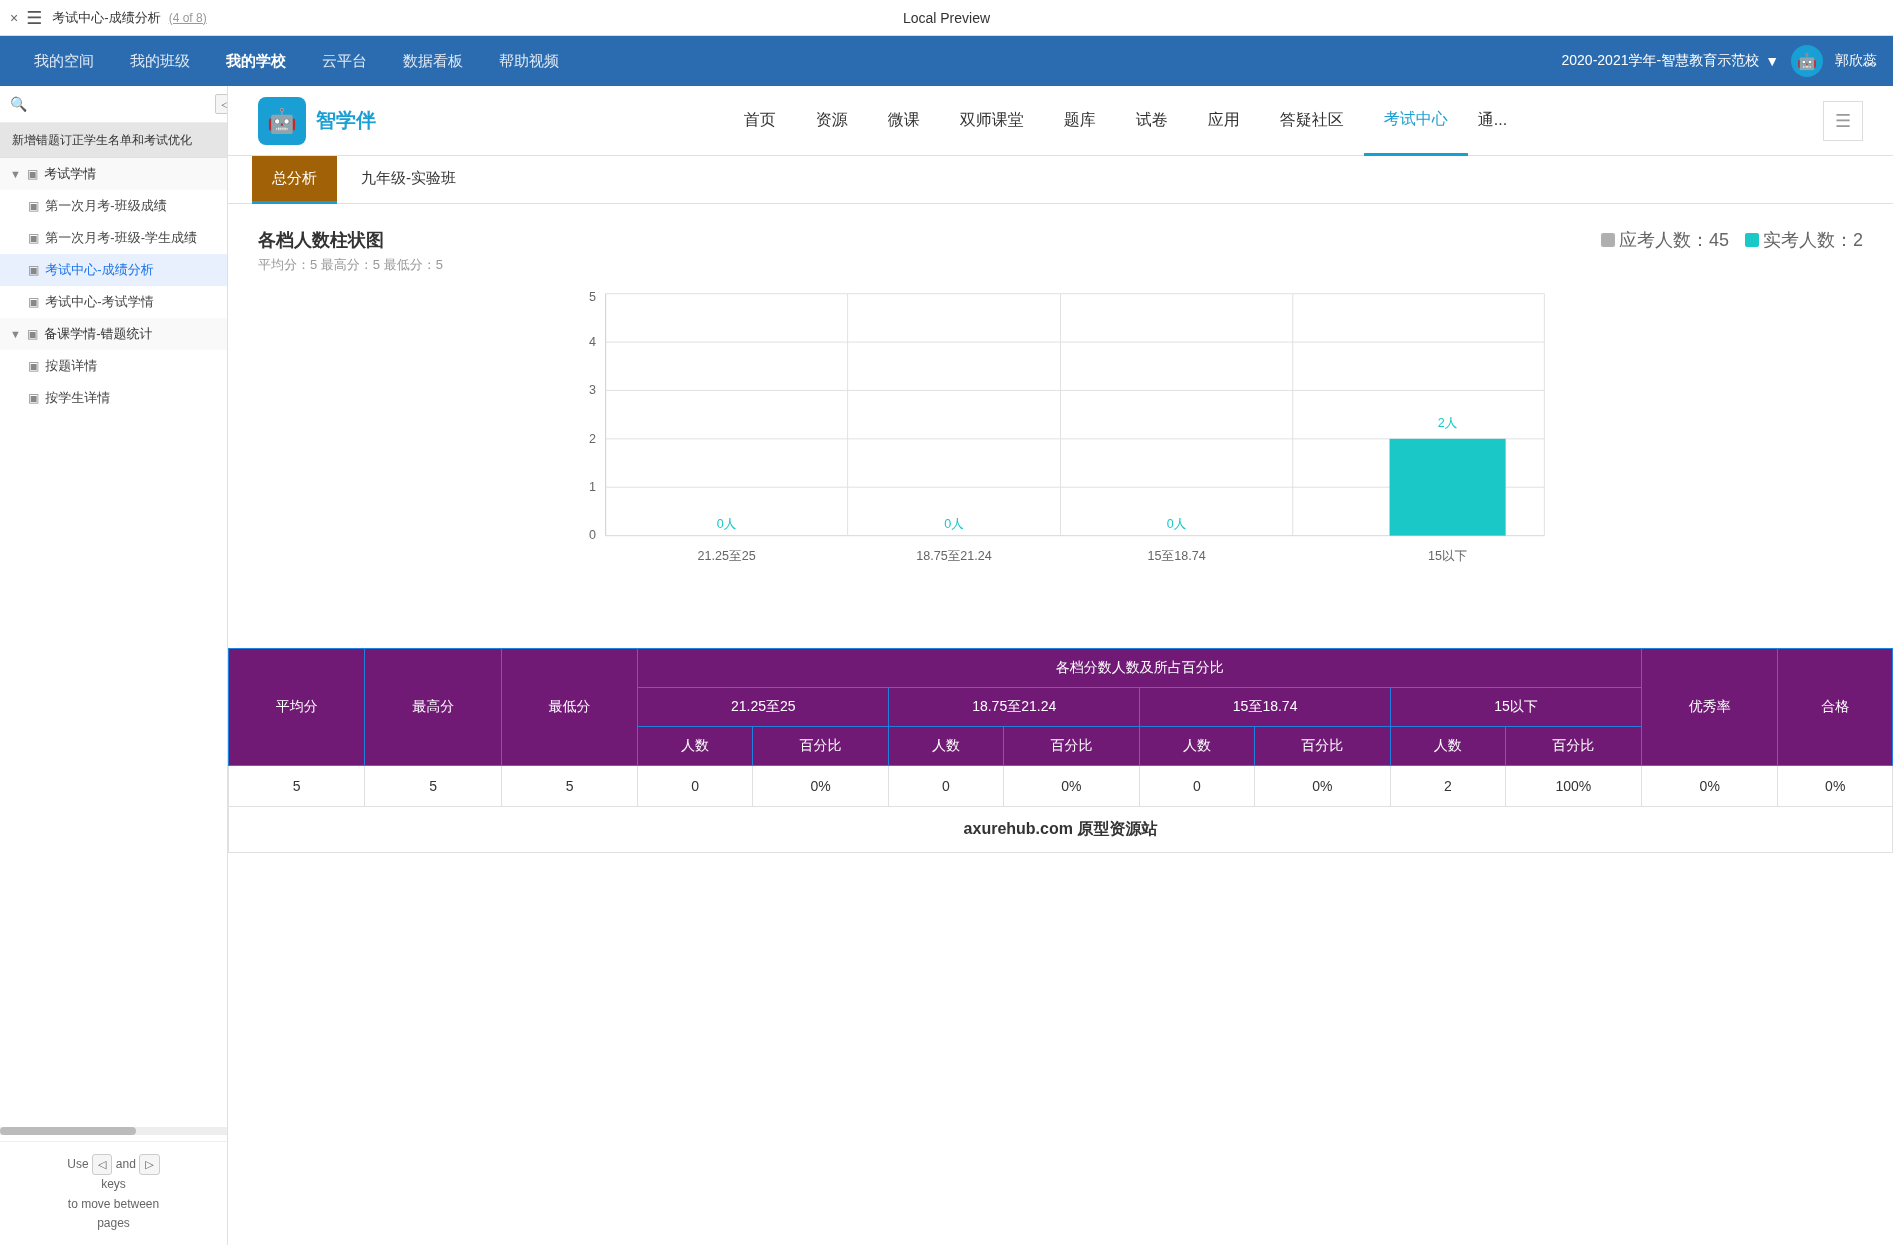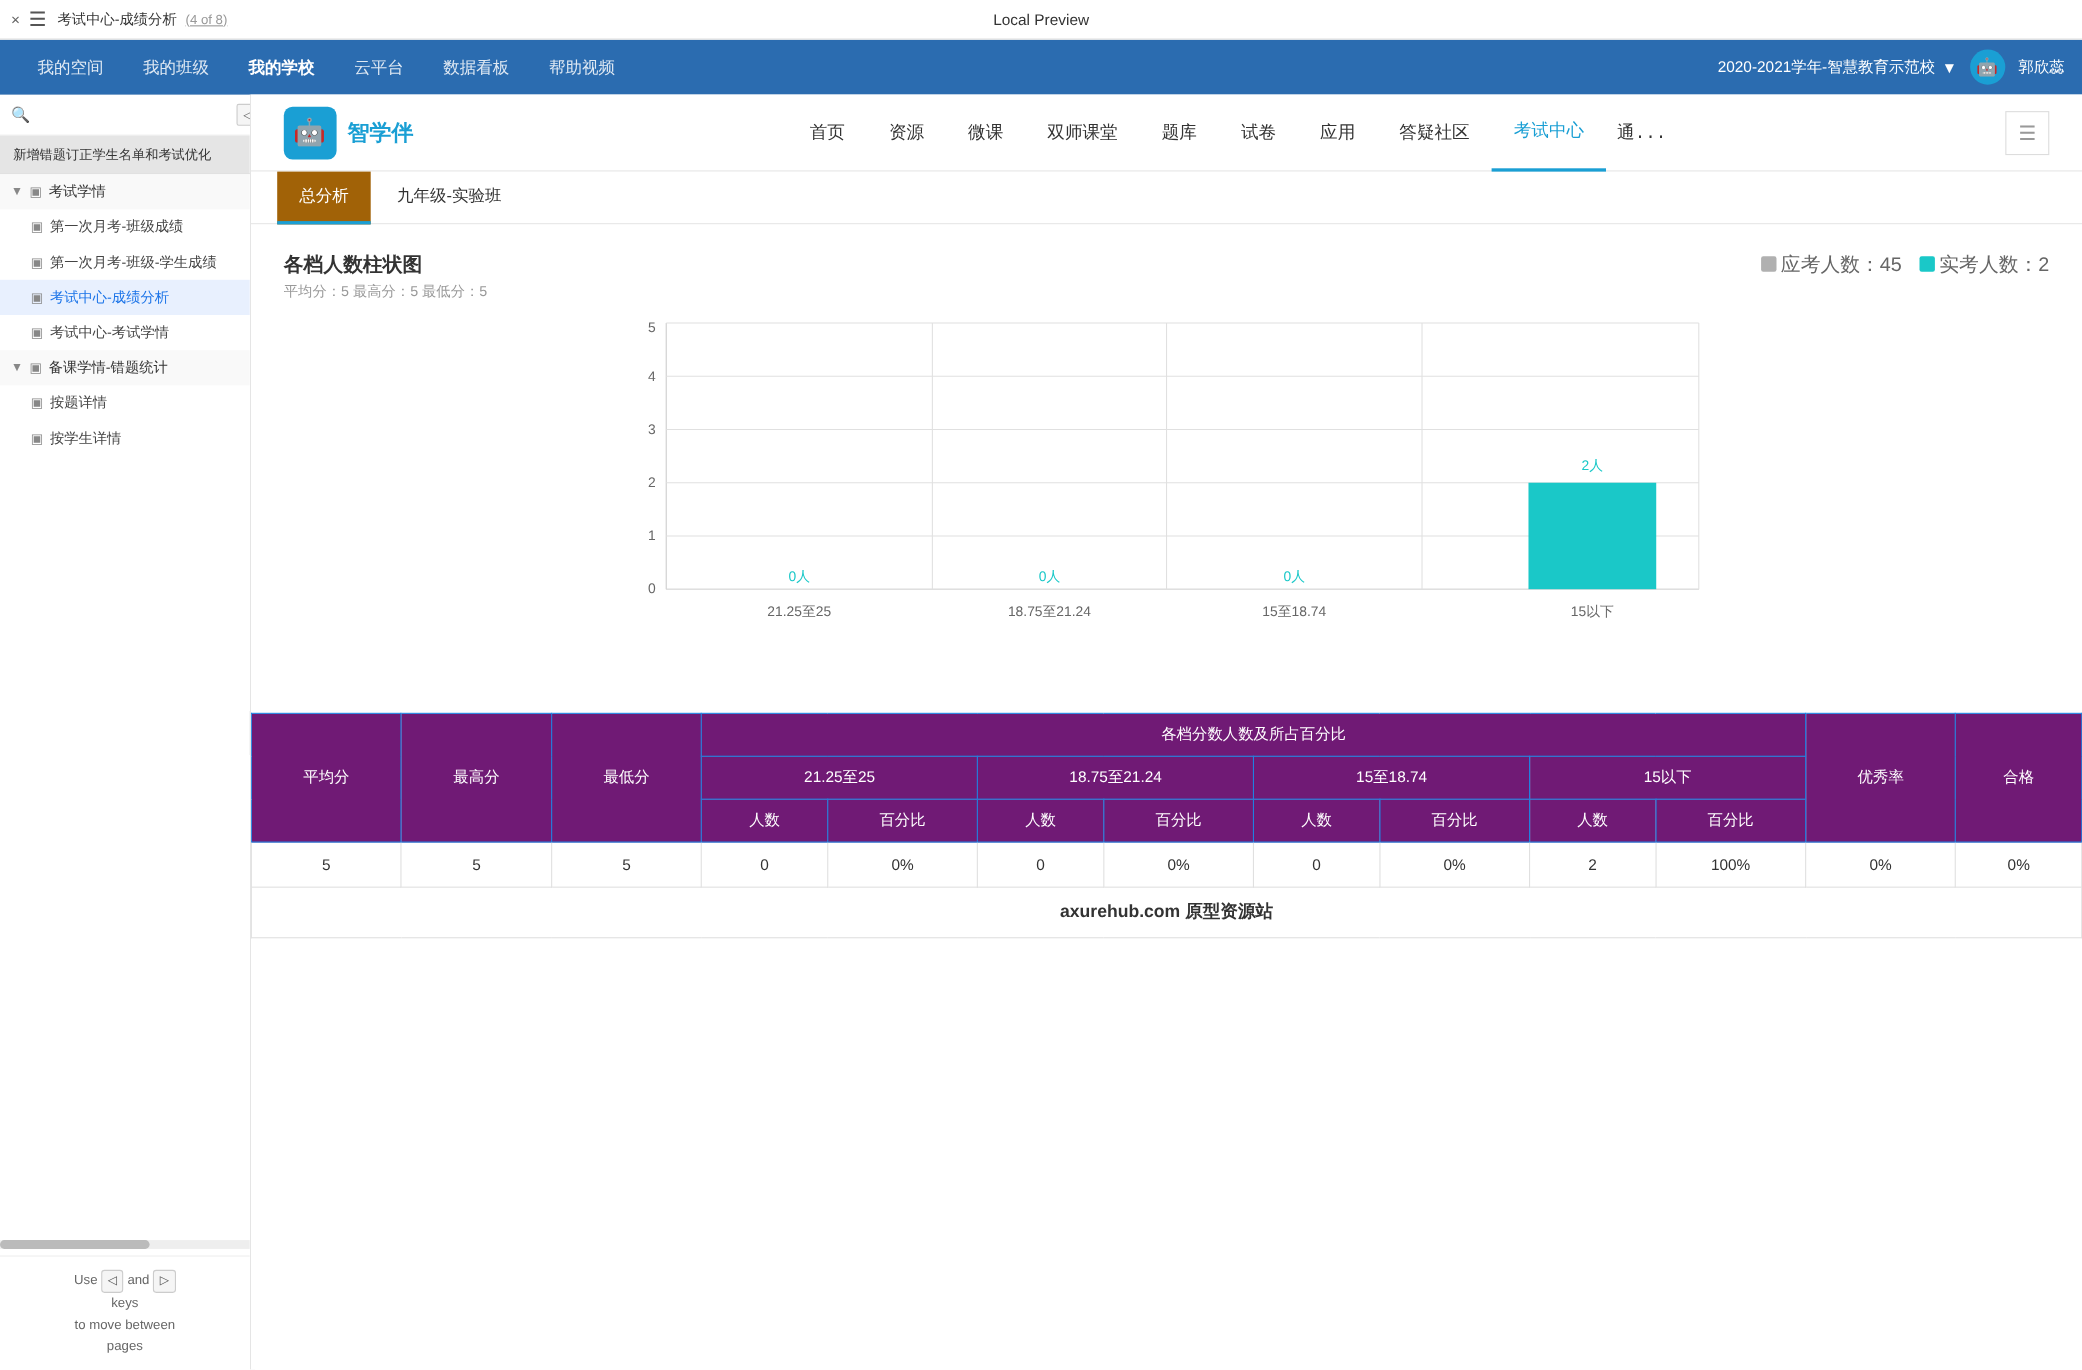--- a/index.html
+++ b/index.html
@@ -221,21 +221,20 @@
       color: #fff;
       font-size: 24px;
     }
     .brand-logo-text { font-size: 20px; font-weight: bold; color: #1a9fd4; }
 
     .brand-nav {
       display: flex;
       gap: 0;
       flex: 1;
       justify-content: center;
-      font-family: Liberation Mono, monospace;
     }
     .brand-nav-item {
       padding: 0 20px;
       height: 70px;
       display: flex;
       align-items: center;
       font-size: 16px;
       color: #333;
       cursor: pointer;
       position: relative;

